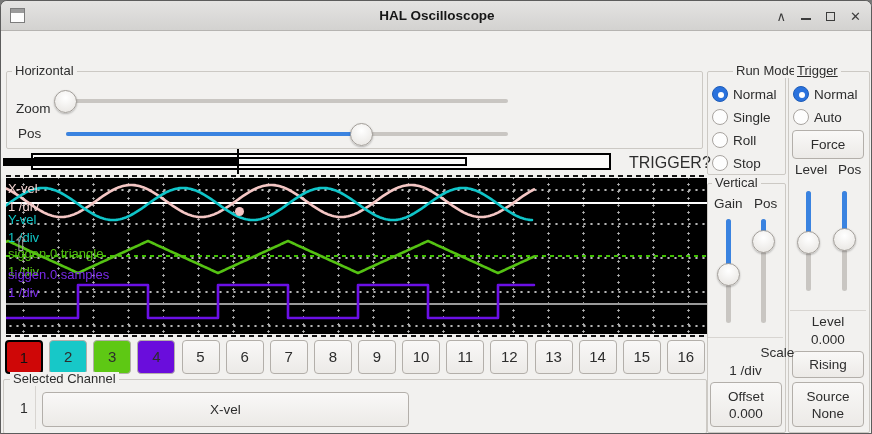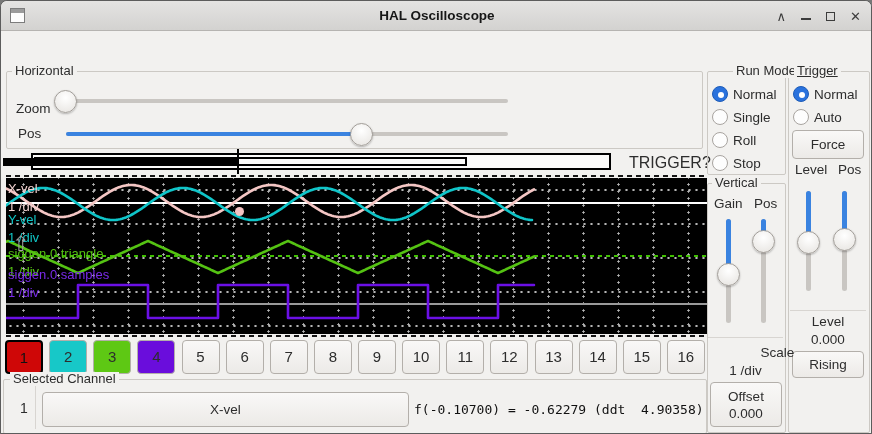--- a/index.html
+++ b/index.html
@@ -163,21 +163,20 @@
       <div class="ch-btn">16</div>
     </div>
 
   <div class="abs frame" style="left:2px;top:378px;width:702px;height:53px;"></div>
   <span class="abs frame-label" style="left:9px;top:371px;">Selected Channel</span>
   <span class="abs" style="left:14px;top:399px;width:18px;text-align:center;font-size:14px;">1</span>
   <div class="abs sep-v" style="left:34px;top:382px;height:46px;"></div>
   <div class="abs btn" style="left:41px;top:391px;width:367px;height:35px;">
     <div>X-vel</div>
   </div>
-  <span class="abs" id="selchan-formula" style="left:413px;top:401px;">f(-0.10700) = -0.62279 (ddt  4.90358)</span>
 
   <div class="abs frame" style="left:706px;top:70px;width:77px;height:102px;"></div>
   <span class="abs frame-label" style="left:712px;top:63px;margin-left:20px;">Run Mode</span>
 
   <div class="abs frame" style="left:787px;top:70px;width:80px;height:360px;"></div>
   <span class="abs frame-label" style="left:793px;top:63px;text-decoration:underline;">Trigger</span>
 
   <div class="abs btn" style="left:791px;top:129px;width:72px;height:29px;">
     <div>Force</div>
   </div>
@@ -187,20 +186,24 @@
   <div class="abs v-fill" style="left:805px;top:190px;height:52px;"></div>
   <div class="abs handle" style="left:796px;top:230px;"></div>
   <div class="abs v-track" style="left:841px;top:190px;height:100px;"></div>
   <div class="abs v-fill" style="left:841px;top:190px;height:49px;"></div>
   <div class="abs handle" style="left:832px;top:227px;"></div>
   <div class="abs sep-h" style="left:789px;top:309px;width:76px;"></div>
   <div class="abs caption" style="left:787px;top:313px;width:80px;">Level</div>
   <div class="abs caption" style="left:787px;top:331px;width:80px;">0.000</div>
   <div class="abs btn" style="left:791px;top:350px;width:72px;height:27px;">
     <div>Rising</div>
+  </div>
+  <div class="abs btn" style="left:791px;top:381px;width:72px;height:45px;">
+    <div>Source</div>
+    <div>None</div>
   </div>
 
   <div class="abs frame" style="left:706px;top:182px;width:77px;height:248px;"></div>
   <span class="abs frame-label" style="left:711px;top:175px;">Vertical</span>
   <span class="abs small-label" style="left:713px;top:195px;">Gain</span>
   <span class="abs small-label" style="left:753px;top:195px;">Pos</span>
   <div class="abs v-track" style="left:725px;top:218px;height:104px;"></div>
   <div class="abs v-fill" style="left:725px;top:218px;height:55px;"></div>
   <div class="abs handle" style="left:716px;top:262px;"></div>
   <div class="abs v-track" style="left:760px;top:218px;height:104px;"></div>

